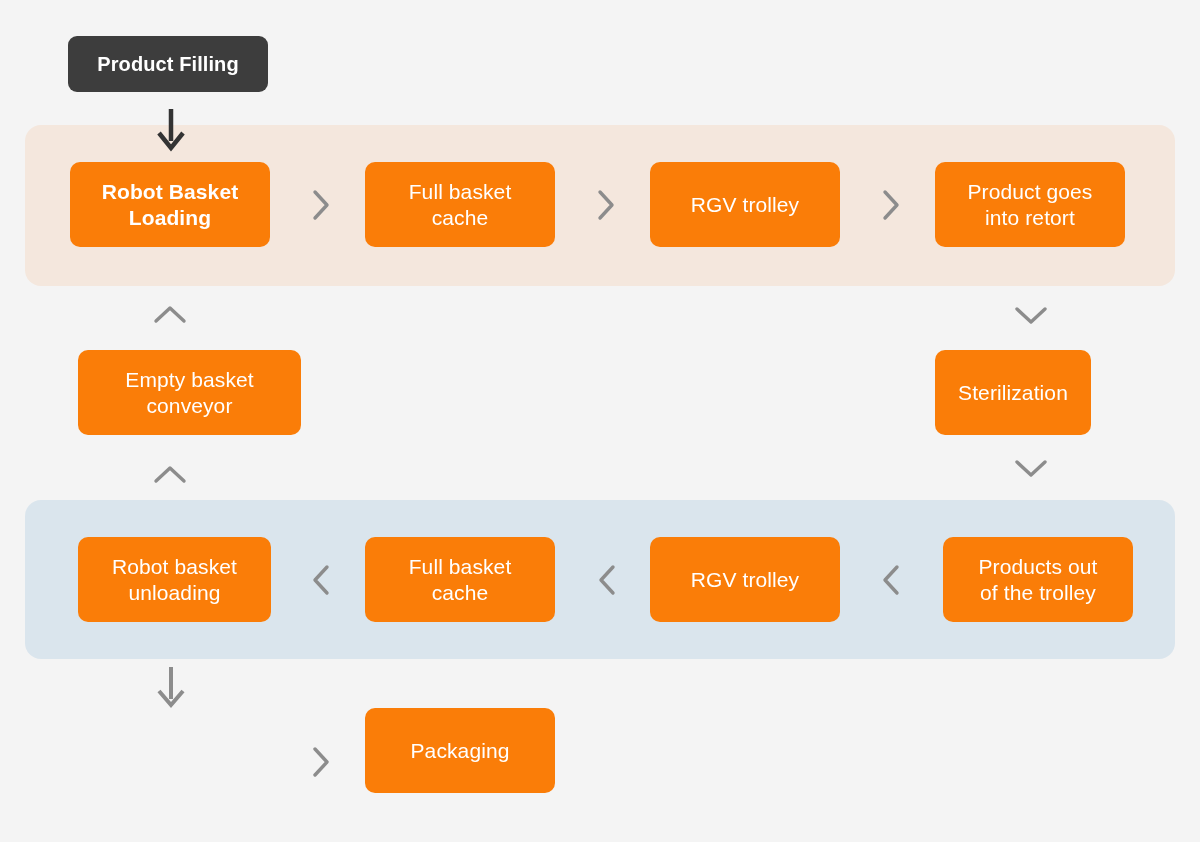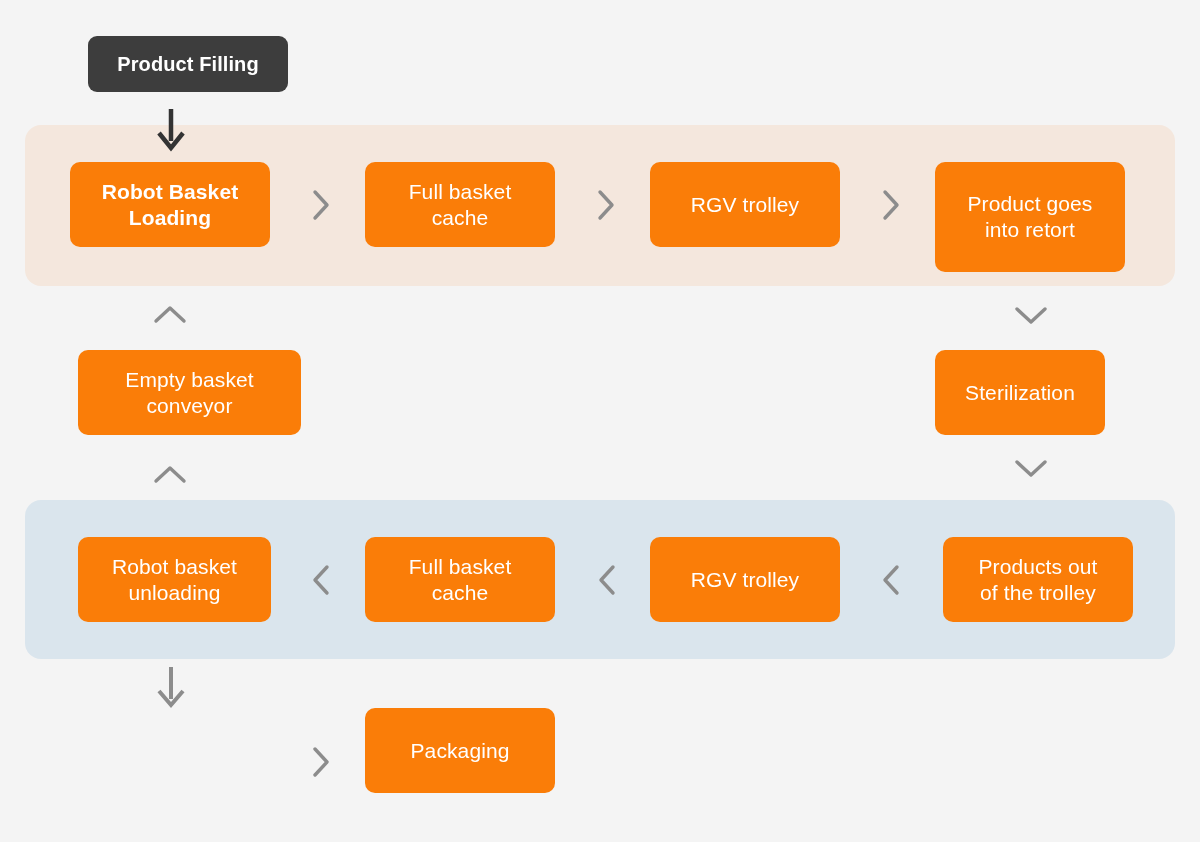--- a/index.html
+++ b/index.html
@@ -65,21 +65,21 @@
 </style>
 </head>
 <body>
 
 <div id="stage">
 
   <div class="band band-peach" style="left:25px; top:125px; width:1150px; height:161px;"></div>
 
   <div class="band band-blue" style="left:25px; top:500px; width:1150px; height:159px;"></div>
 
-  <div class="node node-dark" style="left:88px; top:36px; width:200px; height:56px;">
+  <div class="node node-dark" style="left:68px; top:36px; width:200px; height:56px;">
     <span>Product Filling</span>
   </div>
 
   <div class="conn" style="left:152px; top:107px;">
     <svg width="38" height="45" viewBox="0 0 38 45">
       <path d="M19 2 L19 34" stroke="#333333" stroke-width="4.5" fill="none" stroke-linecap="butt"></path>
       <path d="M7 26 L19 41 L31 26" stroke="#333333" stroke-width="4.5" fill="none" stroke-linecap="butt" stroke-linejoin="miter"></path>
     </svg>
   </div>
 
@@ -114,21 +114,21 @@
       <span>RGV trolley</span>
     </div>
   </div>
 
   <div class="conn" style="left:878px; top:188px;">
     <svg width="26" height="34" viewBox="0 0 26 34">
       <path d="M7 4 L19 17 L7 30" stroke="#8c8c8c" stroke-width="3.4" fill="none" stroke-linecap="round" stroke-linejoin="round"></path>
     </svg>
   </div>
 
-  <div class="node node-orange" style="left:935px; top:162px; width:190px; height:110px;">
+  <div class="node node-orange" style="left:935px; top:162px; width:190px; height:85px;">
     <div>
       <span>Product goes</span>
       <span>into retort</span>
     </div>
   </div>
 
   <div class="conn" style="left:152px; top:302px;">
     <svg width="36" height="26" viewBox="0 0 36 26">
       <path d="M4 19 L18 6 L32 19" stroke="#8c8c8c" stroke-width="3.4" fill="none" stroke-linecap="round" stroke-linejoin="round"></path>
     </svg>
@@ -146,21 +146,21 @@
       <path d="M4 19 L18 6 L32 19" stroke="#8c8c8c" stroke-width="3.4" fill="none" stroke-linecap="round" stroke-linejoin="round"></path>
     </svg>
   </div>
 
   <div class="conn" style="left:1013px; top:302px;">
     <svg width="36" height="26" viewBox="0 0 36 26">
       <path d="M4 7 L18 20 L32 7" stroke="#8c8c8c" stroke-width="3.4" fill="none" stroke-linecap="round" stroke-linejoin="round"></path>
     </svg>
   </div>
 
-  <div class="node node-orange" style="left:935px; top:350px; width:170px; height:85px;">
+  <div class="node node-orange" style="left:935px; top:350px; width:156px; height:85px;">
     <div>
       <span>Sterilization</span>
     </div>
   </div>
 
   <div class="conn" style="left:1013px; top:455px;">
     <svg width="36" height="26" viewBox="0 0 36 26">
       <path d="M4 7 L18 20 L32 7" stroke="#8c8c8c" stroke-width="3.4" fill="none" stroke-linecap="round" stroke-linejoin="round"></path>
     </svg>
   </div>

